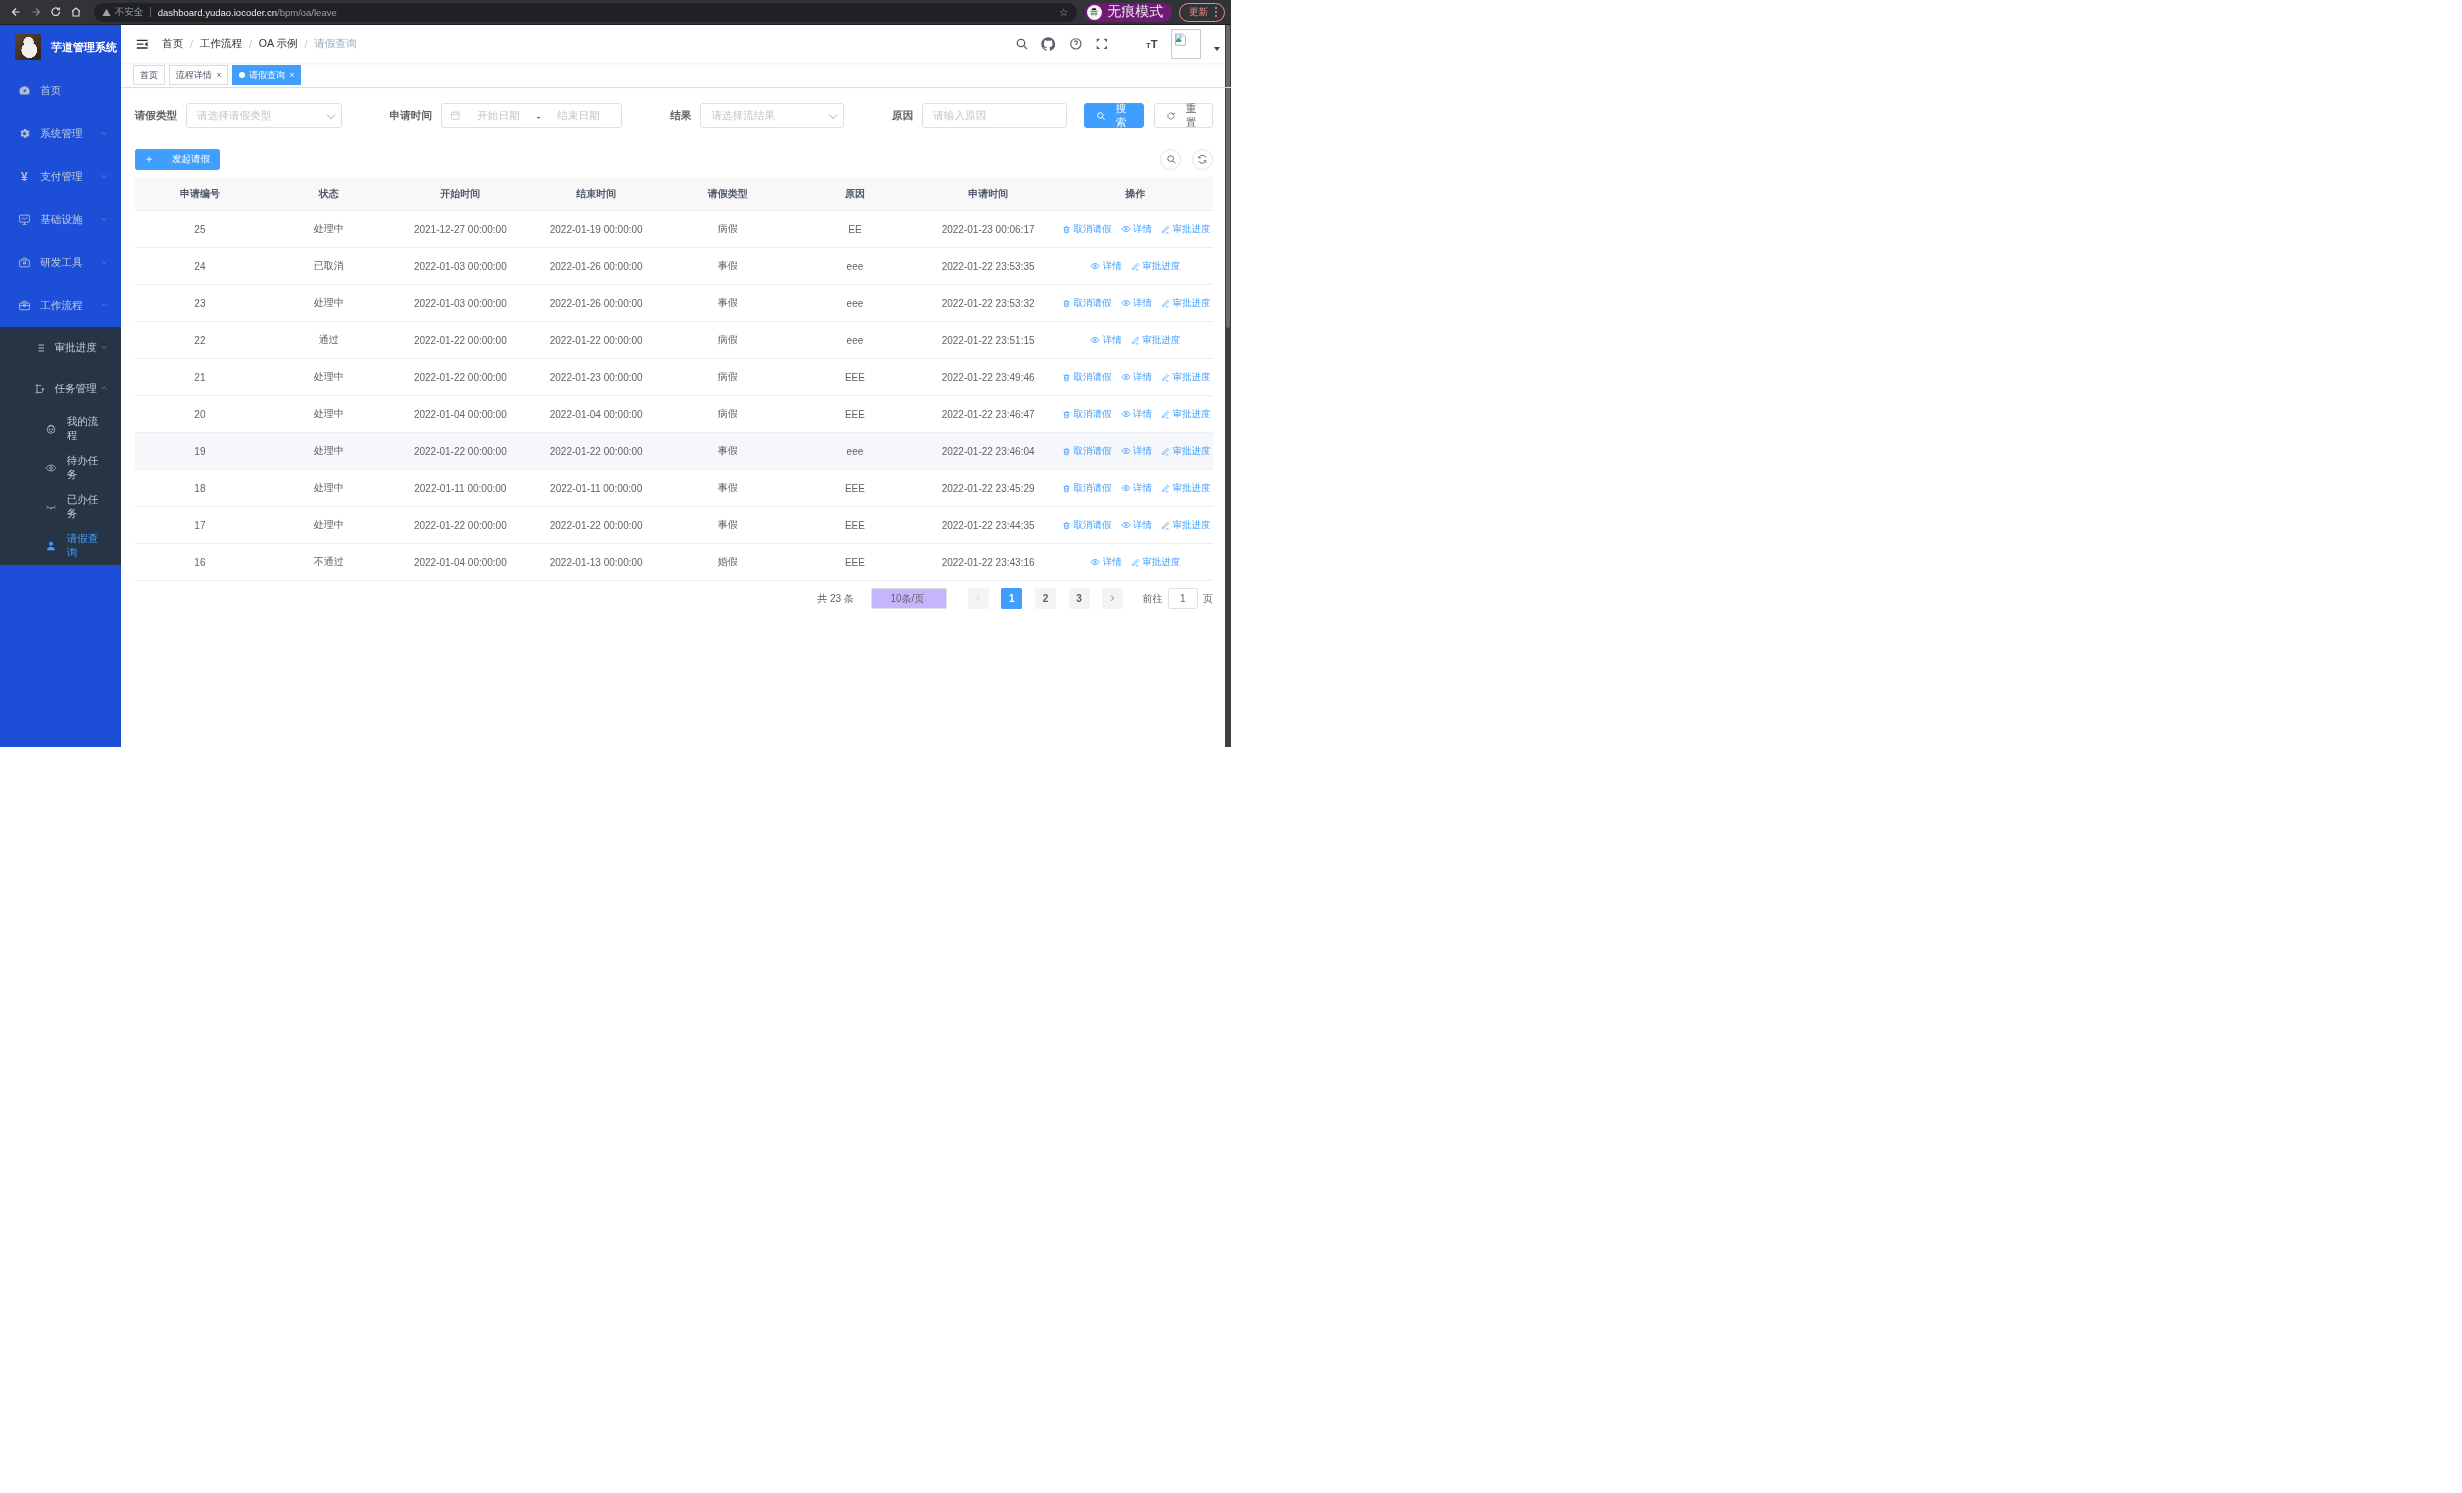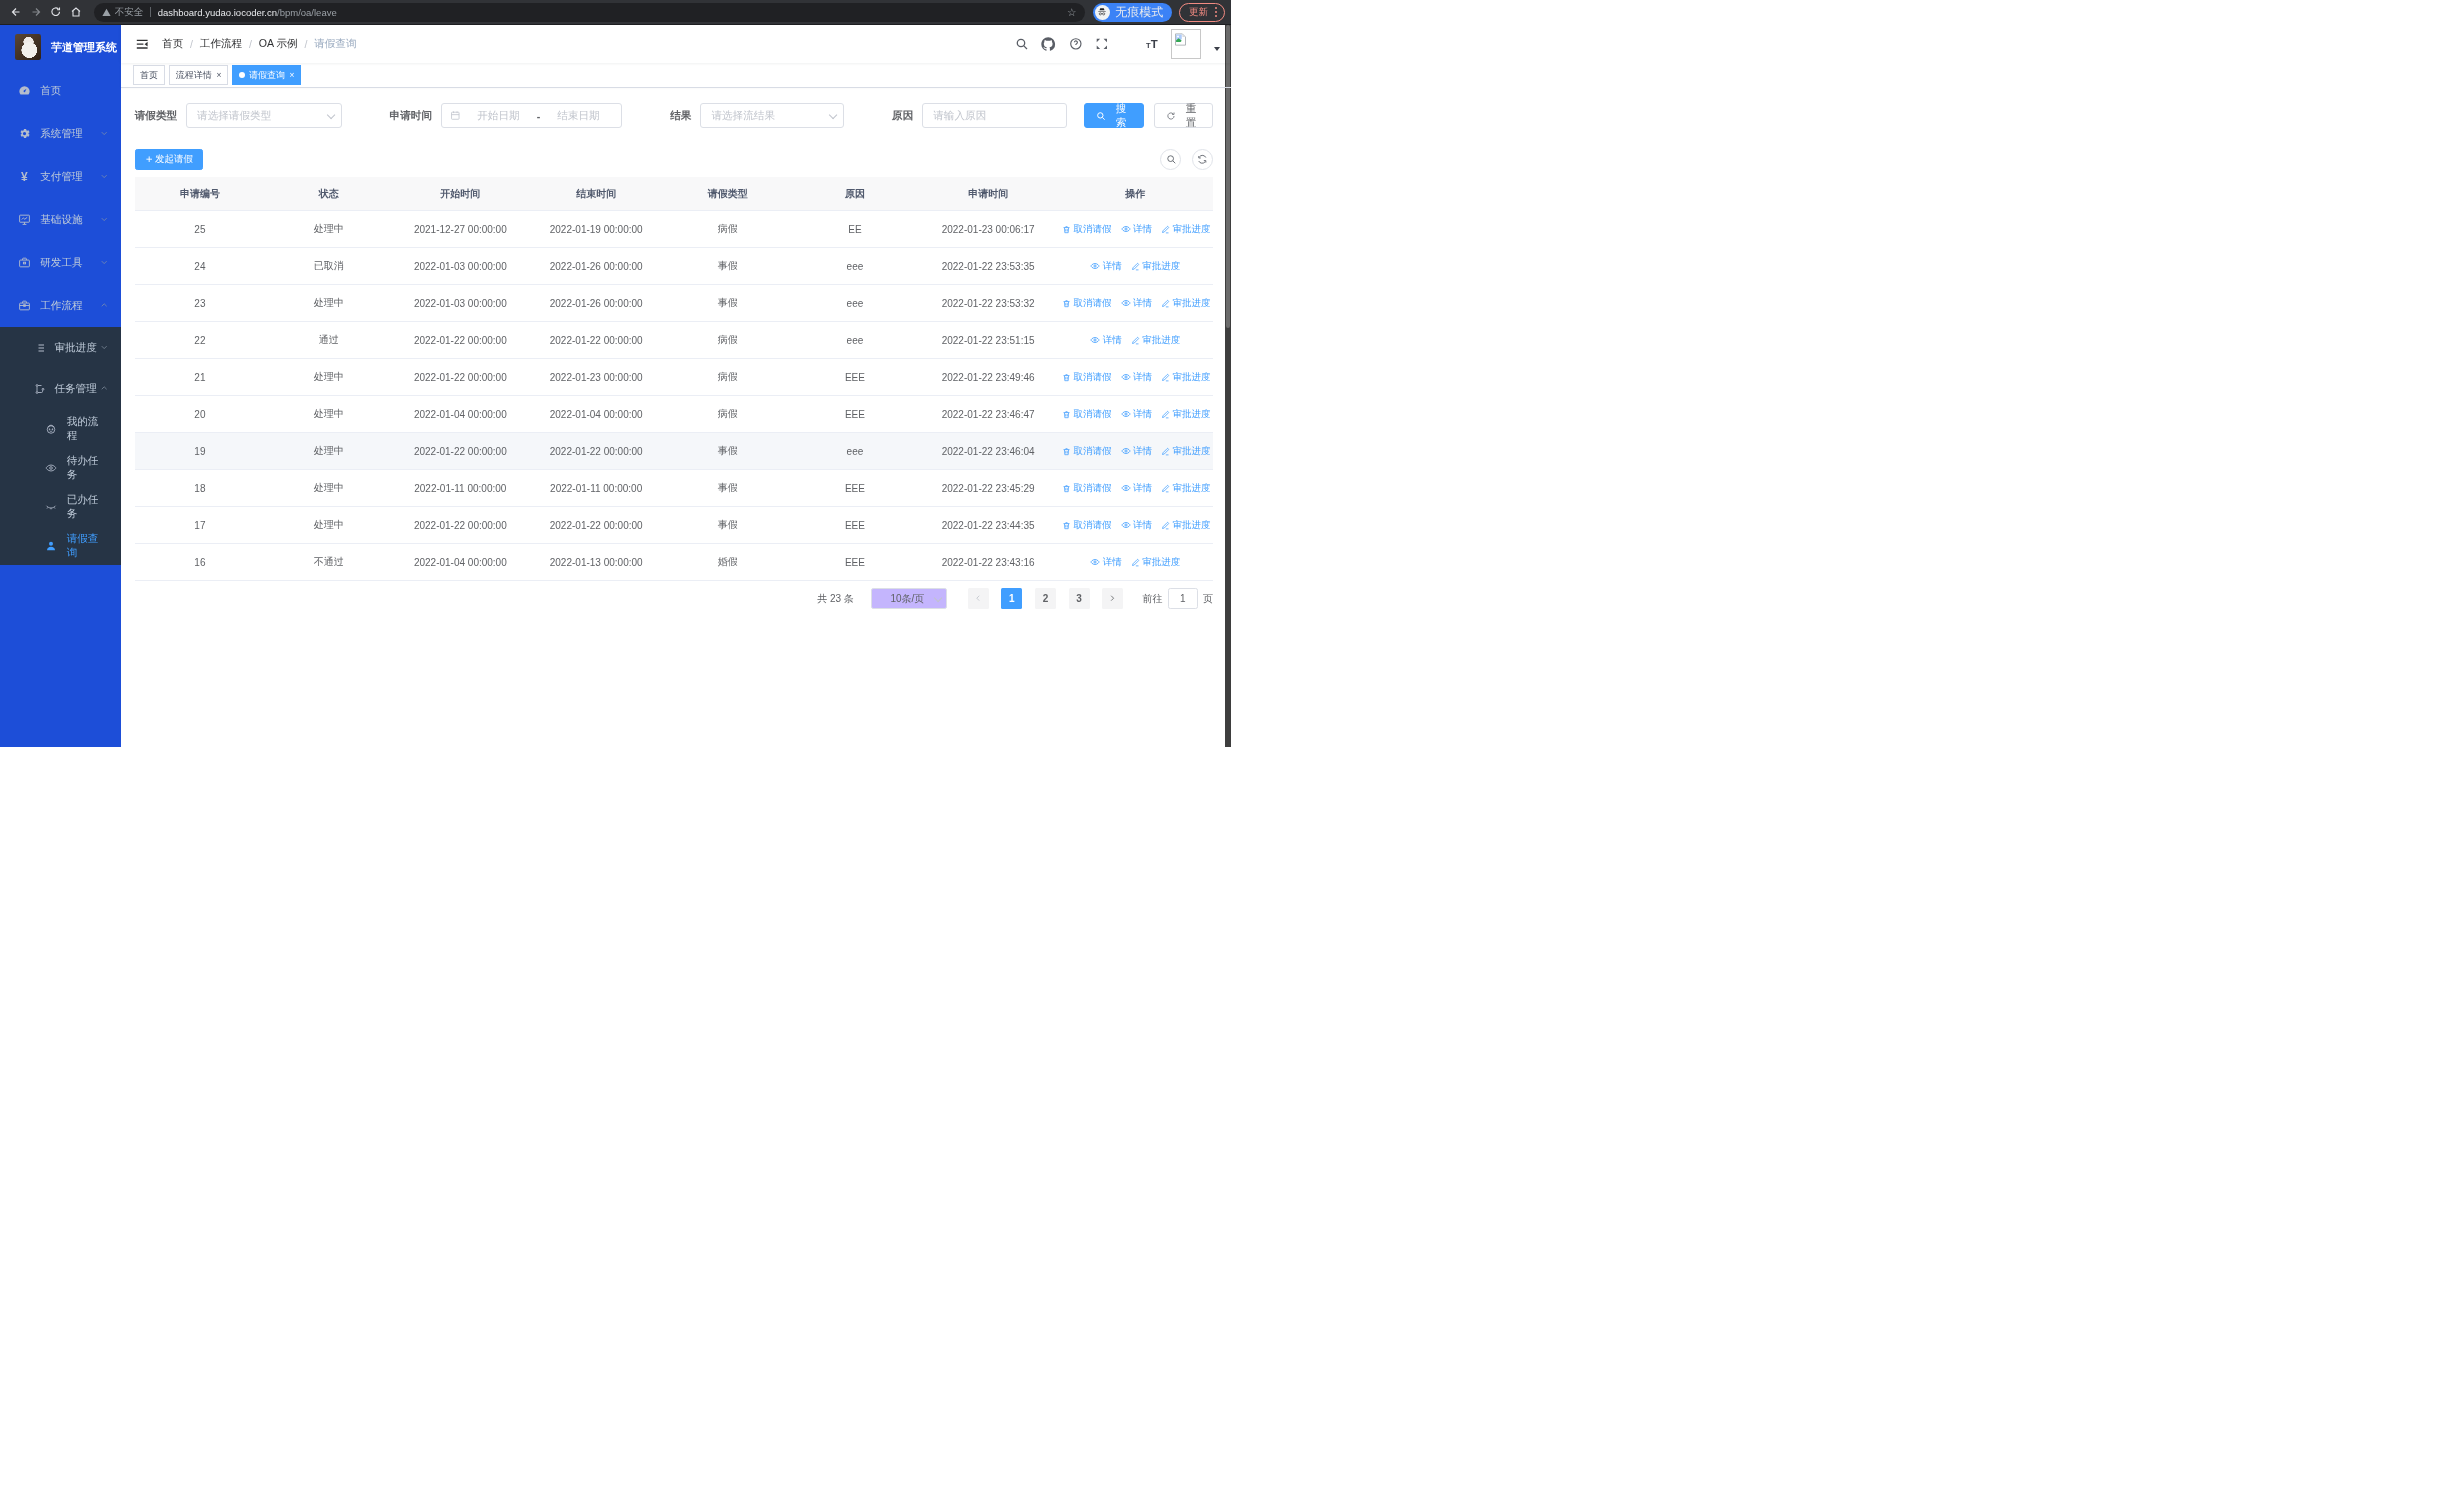--- a/index.html
+++ b/index.html
@@ -10,21 +10,21 @@
   
   .chrome { height:25px; background:#313337; display:flex; align-items:center; padding:0 6px; border-bottom:0.8px solid #1e1f22; }
   .chrome .navbtn { width:20px; height:20px; display:flex; align-items:center; justify-content:center; color:#dfe1e5; border-radius:50%; flex:0 0 auto; }
   .chrome .navbtn.dim { color:#84878c; }
   .omnibox { flex:1; height:19px; margin:0 7.6px; background:#202124; border-radius:10px; display:flex; align-items:center; padding:0 8.4px; color:#e8eaed; font-size:9.5px; min-width:0; }
   .omnibox .warn { color:#9aa0a6; display:flex; align-items:center; gap:3.8px; }
   .omnibox .divider { width:0.8px; height:10px; background:#5f6368; margin:0 6.8px; }
   .omnibox .host { color:#e8eaed; }
   .omnibox .path { color:#9aa0a6; }
   .omnibox .star { margin-left:auto; color:#9aa0a6; font-size:10.6px; line-height:1; }
-  .chip-incog { height:19px; background:#3b82f6; border-radius:10px; display:flex; align-items:center; gap:5.3px; padding:0 8.4px 0 2.3px; color:#e8eaed; font-size:12px; margin-right:7.6px; }
+  .chip-incog { height:19px; background:#701a75; border-radius:10px; display:flex; align-items:center; gap:5.3px; padding:0 8.4px 0 2.3px; color:#e8eaed; font-size:14px; margin-right:7.6px; }
   .chip-incog .circ { width:15px; height:15px; background:#f1f3f4; border-radius:50%; display:flex; align-items:center; justify-content:center; color:#202124; }
   .chip-update { height:19px; border:0.8px solid #f28b82; border-radius:10px; display:flex; align-items:center; gap:6.8px; padding:0 6.8px 0 9px; color:#f28b82; font-size:9.5px; }
   .dots3 { display:flex; flex-direction:column; gap:1.5px; }
   .dots3 i { width:2.3px; height:2.3px; border-radius:50%; background:#f28b82; }
 
   
   .app { display:flex; height:722px; }
   .sidebar { width:121px; background:#1d4ed8; color:#bfcbd9; flex:0 0 auto; font-size:10.6px; }
   .logo-row { height:44px; display:flex; align-items:center; padding-left:15px; }
   .logo-avatar { width:26px; height:26px; border-radius:2.3px; background:
@@ -77,21 +77,21 @@
   .chev { width:6px; height:6px; border-right:1.1px solid #c0c4cc; border-bottom:1.1px solid #c0c4cc; transform:rotate(45deg) translateY(-1.5px); flex:0 0 auto; }
   .daterange { height:25px; width:183px; border:0.8px solid #dcdfe6; border-radius:3px; display:flex; align-items:center; padding:0 7.6px; color:#c0c4cc; background:#fff; gap:3px; }
   .daterange .dph { flex:1; text-align:center; }
   .daterange .dsep { color:#606266; font-weight:bold; }
   .inp { height:25px; width:146px; border:0.8px solid #dcdfe6; border-radius:3px; display:flex; align-items:center; padding:0 10px; color:#c0c4cc; background:#fff; }
   .btn-search { height:25px; margin-left:16.7px; background:#409eff; border:0.8px solid #409eff; color:#fff; border-radius:3px; padding:0 11.4px; font-size:10.6px; display:inline-flex; align-items:center; gap:4.6px; cursor:pointer; }
   .btn-reset { height:25px; margin-left:10.6px; background:#fff; border:0.8px solid #dcdfe6; color:#606266; border-radius:3px; padding:0 10.6px; font-size:10.6px; display:inline-flex; align-items:center; gap:4.6px; cursor:pointer; }
   .gap40 { margin-right:48px; }
 
   .toolbar-row { display:flex; align-items:center; margin-top:21px; margin-bottom:6.8px; }
-  .btn-create { height:21px; background:#409eff; border:0.8px solid #409eff; color:#fff; border-radius:2.3px; padding:0 9px; font-size:9.5px; display:inline-flex; align-items:center; gap:2px; cursor:pointer; }
+  .btn-create { height:21px; background:#409eff; border:0.8px solid #409eff; color:#fff; border-radius:2.3px; padding:0 9px; font-size:9.5px; display:inline-flex; align-items:center; gap:19px; cursor:pointer; }
   .circ-btns { margin-left:auto; display:flex; gap:10.6px; }
   .circ-btn { width:21px; height:21px; border-radius:50%; border:0.8px solid #e0e3e9; background:#fff; color:#5a5e66; display:flex; align-items:center; justify-content:center; cursor:pointer; }
 
   table.grid { width:100%; border-collapse:collapse; font-size:10px; color:#606266; table-layout:fixed; }
   .grid th { background:#f8f8f9; height:34px; font-weight:bold; color:#515a6e; text-align:center; border-bottom:0.8px solid #ebeef5; }
   .grid td { height:37px; text-align:center; border-bottom:0.8px solid #ebeef5; white-space:nowrap; overflow:hidden; }
   .grid tr.hovered td { background:#f5f7fa; }
   .grid .actions a { color:#409eff; margin:0 4.6px; cursor:pointer; display:inline-flex; align-items:center; gap:2.3px; text-decoration:none; font-size:9.5px; white-space:nowrap; }
   .grid .actions a svg { flex:0 0 auto; }
 

